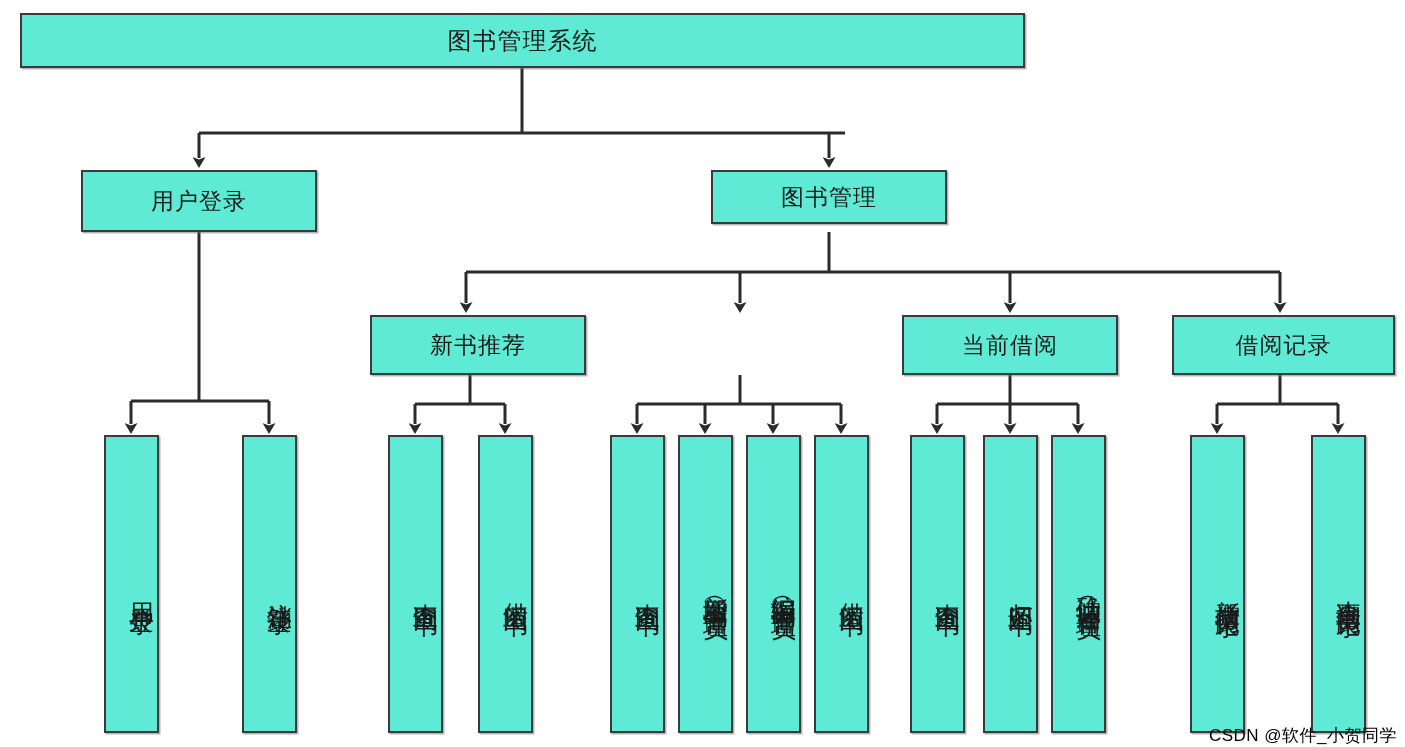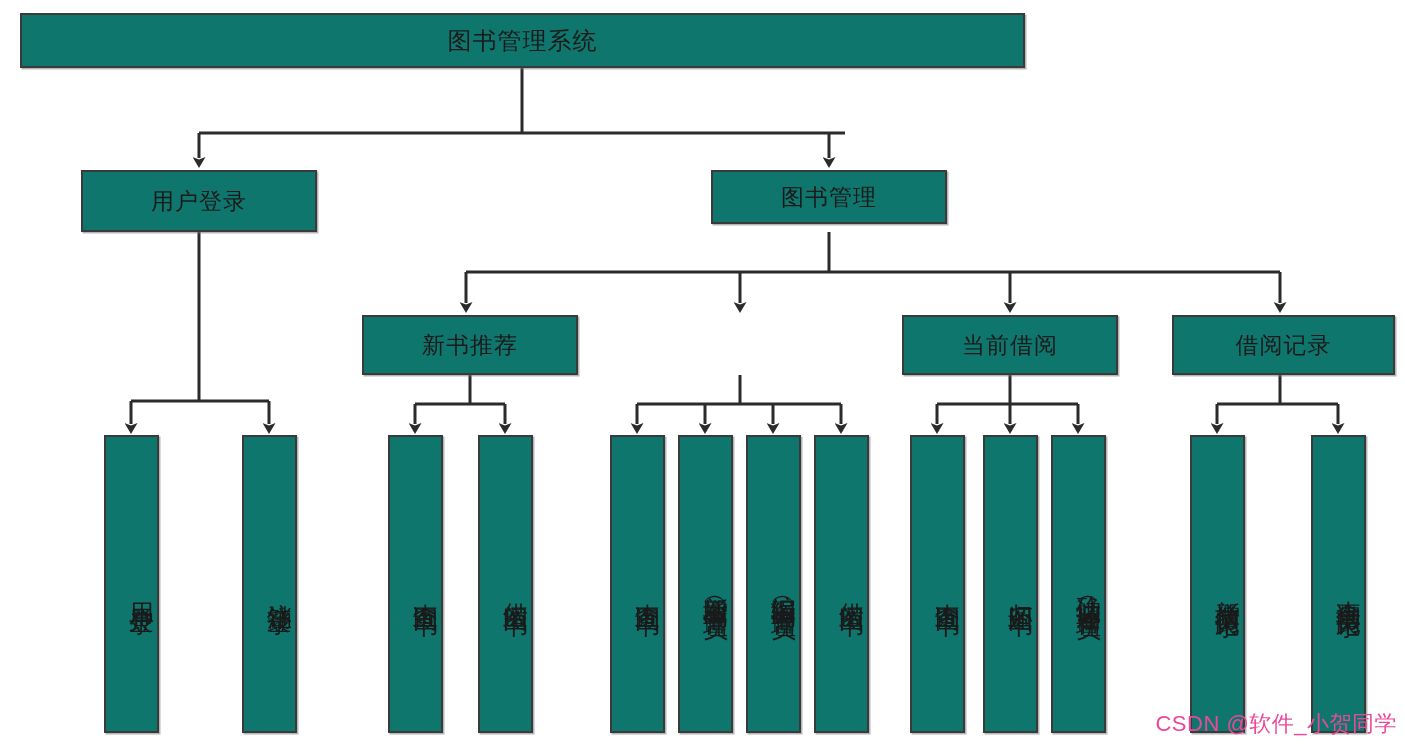--- a/index.html
+++ b/index.html
@@ -8,43 +8,43 @@
     background:#ffffff;
     font-family:"Liberation Sans","DejaVu Sans",sans-serif;
     overflow:hidden;
     position:relative;
   }
   #canvas{position:absolute;left:0;top:0;width:1405px;height:747px;}
   .node{
     position:absolute;
     box-sizing:border-box;
     border:2.5px solid #3a3a3a;
-    background:#0f766e;
+    background:#5eead4;
     display:flex;align-items:center;justify-content:center;
     color:#1a1a1a;
     box-shadow:1.5px 1.5px 0 rgba(120,120,120,0.55);
   }
   .node.horiz{font-size:23px;letter-spacing:1px;}
   .node.root{font-size:24px;letter-spacing:1px;}
   .node.leaf{
     writing-mode:vertical-rl;
     text-orientation:upright;
     align-items:flex-start;
     justify-content:center;
     padding-top:10px;
     font-size:25px;
     line-height:1.26;
     letter-spacing:3px;
   }
   .node.leaf > span{writing-mode:vertical-rl;text-orientation:upright;}
   #watermark{
     position:absolute;
-    right:8px;bottom:8px;
-    font-size:22px;
-    color:#ec4899;
+    right:8px;bottom:0;
+    font-size:17px;
+    color:#000000;
     letter-spacing:0.5px;
     white-space:nowrap;
     pointer-events:none;
   }
   svg{position:absolute;left:0;top:0;}
 </style>
 </head>
 <body>
 
 <div id="canvas">
@@ -103,21 +103,21 @@
     <span>图书管理系统</span>
   </div>
 
   <div class="node horiz" style="left:81px;top:170px;width:236px;height:62px;">
     <span>用户登录</span>
   </div>
   <div class="node horiz" style="left:711px;top:170px;width:236px;height:54px;">
     <span>图书管理</span>
   </div>
 
-  <div class="node horiz" style="left:362px;top:315px;width:216px;height:60px;">
+  <div class="node horiz" style="left:370px;top:315px;width:216px;height:60px;">
     <span>新书推荐</span>
   </div>
   <div class="node horiz" style="left:902px;top:315px;width:216px;height:60px;">
     <span>当前借阅</span>
   </div>
   <div class="node horiz" style="left:1172px;top:315px;width:223px;height:60px;">
     <span>借阅记录</span>
   </div>
 
   <div class="node leaf" style="left:104px;top:435px;width:55px;height:298px;">

